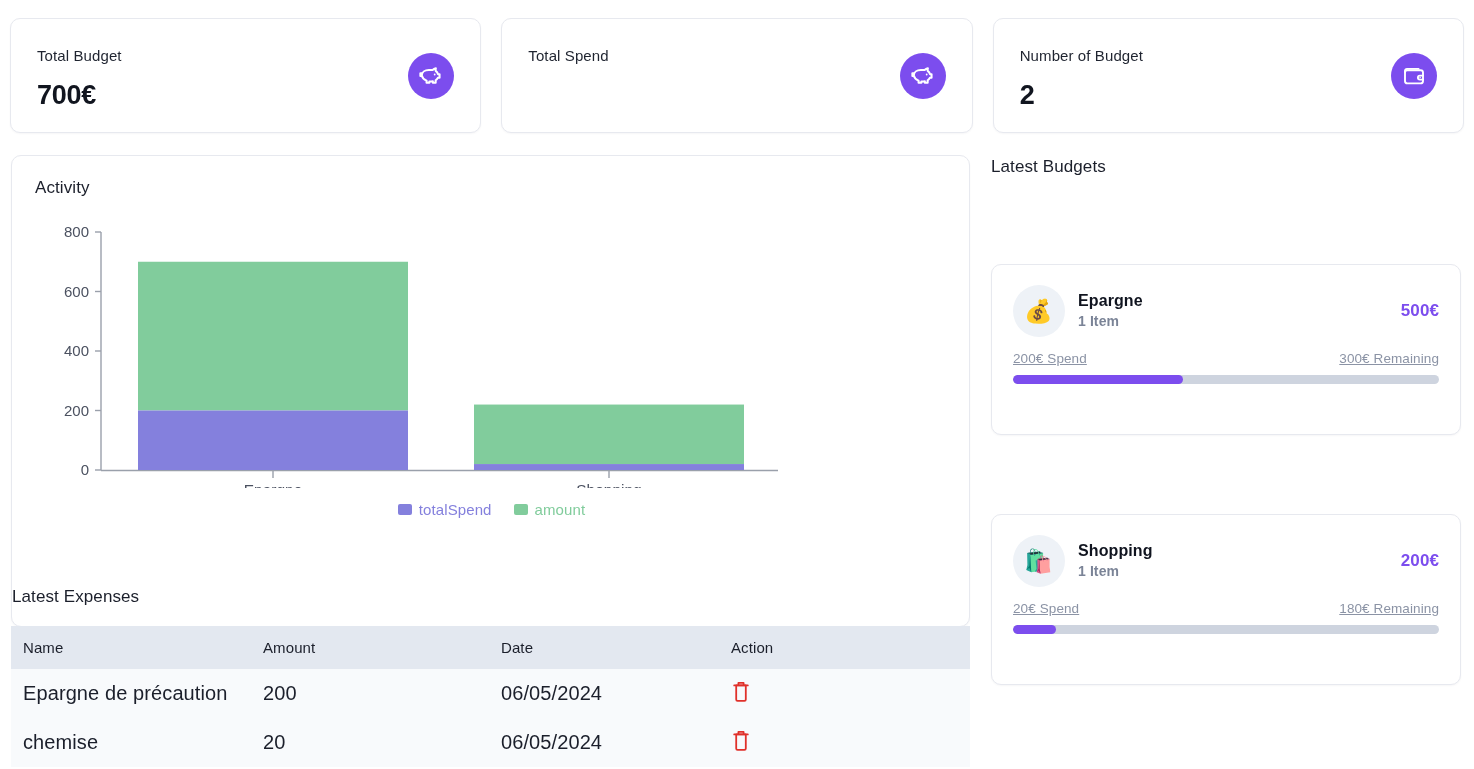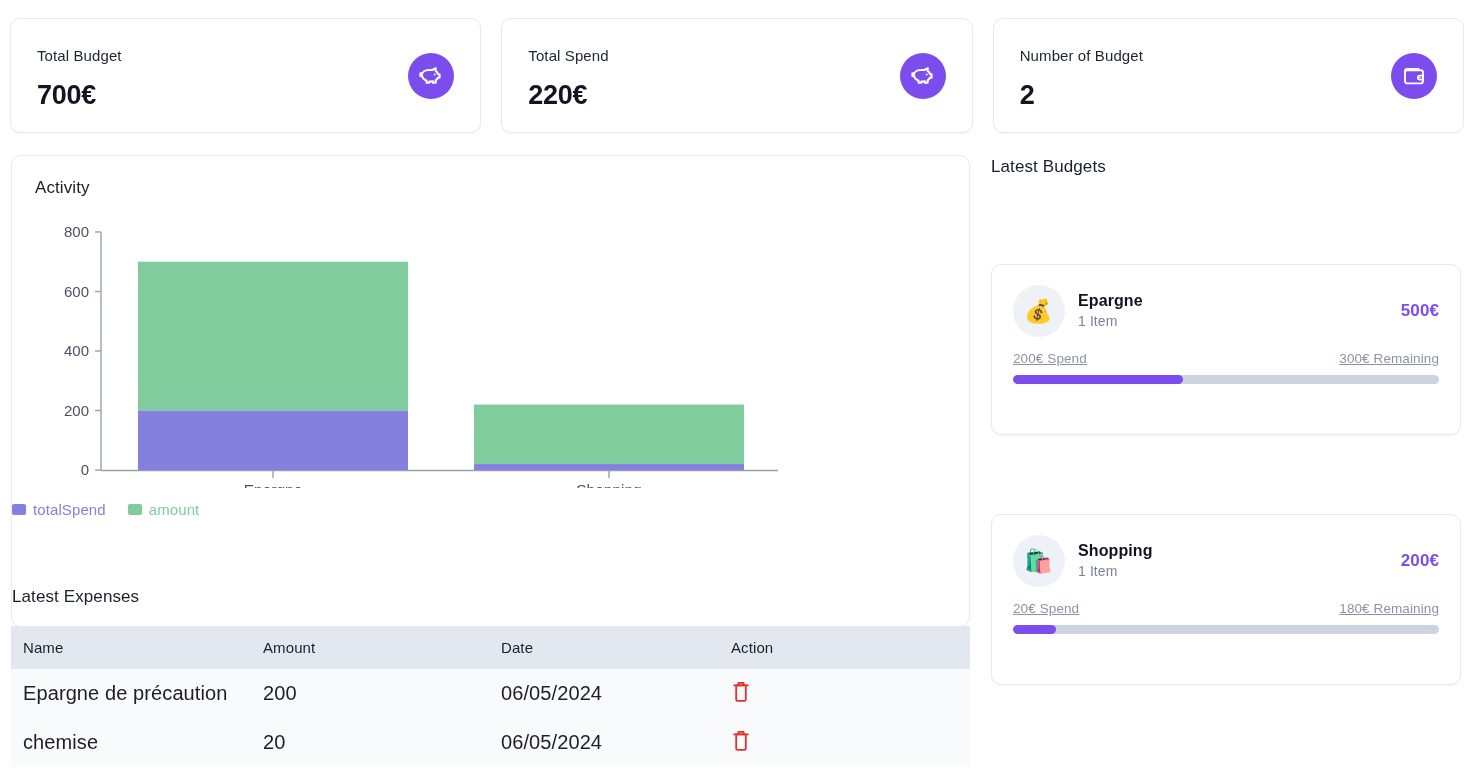--- a/index.html
+++ b/index.html
@@ -82,20 +82,21 @@
     position: absolute;
     left: 0; top: 62px;
     width: 959px; height: 270px;
   }
   .chart-svg { display:block; }
   .legend {
     position: absolute;
     left: 0; top: 345px;
     width: 959px;
     display: flex;
+    justify-content: center;
     gap: 22px;
     align-items: center;
   }
   .legend-item { display:flex; align-items:center; gap:7px; }
   .legend-swatch { width: 14px; height: 11px; border-radius: 2px; display:block; }
   .legend-label { font-size: 15px; letter-spacing: .1px; }
 
   
   .expenses-title {
     position: absolute;
@@ -177,20 +178,21 @@
     color: #10141f;
     line-height: 20px;
     letter-spacing: .1px;
   }
   .budget-items {
     font-size: 14px;
     color: #7b8497;
     line-height: 19px;
     margin-top: 1px;
     letter-spacing: .1px;
+    font-weight: bold;
   }
   .budget-amount {
     position: absolute;
     right: 0; top: 50%;
     transform: translateY(-50%);
     font-size: 17px;
     font-weight: 700;
     color: #7c4dee;
     letter-spacing: .1px;
   }
@@ -230,21 +232,20 @@
       <div class="stat-icon">
         <svg width="26" height="26" viewBox="0 0 24 24" fill="none" stroke="#ffffff" stroke-width="1.9" stroke-linecap="round" stroke-linejoin="round">
           <path d="M3.5 11.5c0-3 2.9-5 6.5-5h3.5c1.2-1.1 3-1.6 3-1.6s-.4 1.4-.2 2.3c1.1.8 1.9 1.9 2.2 3.1h1.4v3.4h-1.6c-.4.9-1.1 1.7-2 2.3v2.3h-2.6v-1.4c-.5.1-1 .1-1.6.1h-1.6v1.3H7.9v-2c-2.3-.9-3.9-2.6-4.2-4.4H2.2v-2.5h1.3z"></path>
           <circle cx="15.4" cy="10.6" r="0.85" fill="#ffffff" stroke="none"></circle>
         </svg>
       </div>
     </div>
 
     <div class="stat-card">
       <div class="stat-label">Total Spend</div>
-      <div class="stat-value">220€</div>
       <div class="stat-icon">
         <svg width="26" height="26" viewBox="0 0 24 24" fill="none" stroke="#ffffff" stroke-width="1.9" stroke-linecap="round" stroke-linejoin="round">
           <path d="M3.5 11.5c0-3 2.9-5 6.5-5h3.5c1.2-1.1 3-1.6 3-1.6s-.4 1.4-.2 2.3c1.1.8 1.9 1.9 2.2 3.1h1.4v3.4h-1.6c-.4.9-1.1 1.7-2 2.3v2.3h-2.6v-1.4c-.5.1-1 .1-1.6.1h-1.6v1.3H7.9v-2c-2.3-.9-3.9-2.6-4.2-4.4H2.2v-2.5h1.3z"></path>
           <circle cx="15.4" cy="10.6" r="0.85" fill="#ffffff" stroke="none"></circle>
         </svg>
       </div>
     </div>
 
     <div class="stat-card">
       <div class="stat-label">Number of Budget</div>

